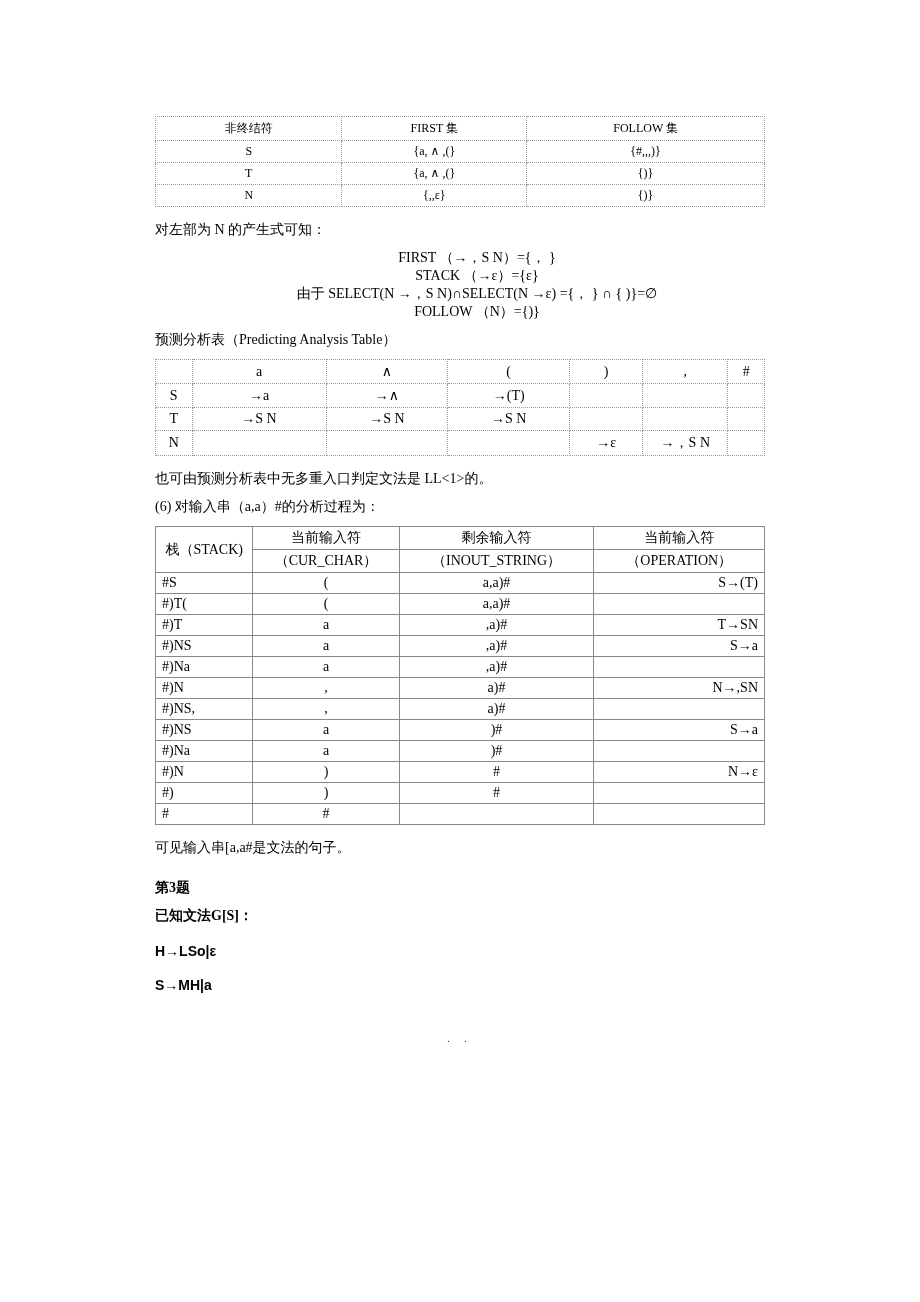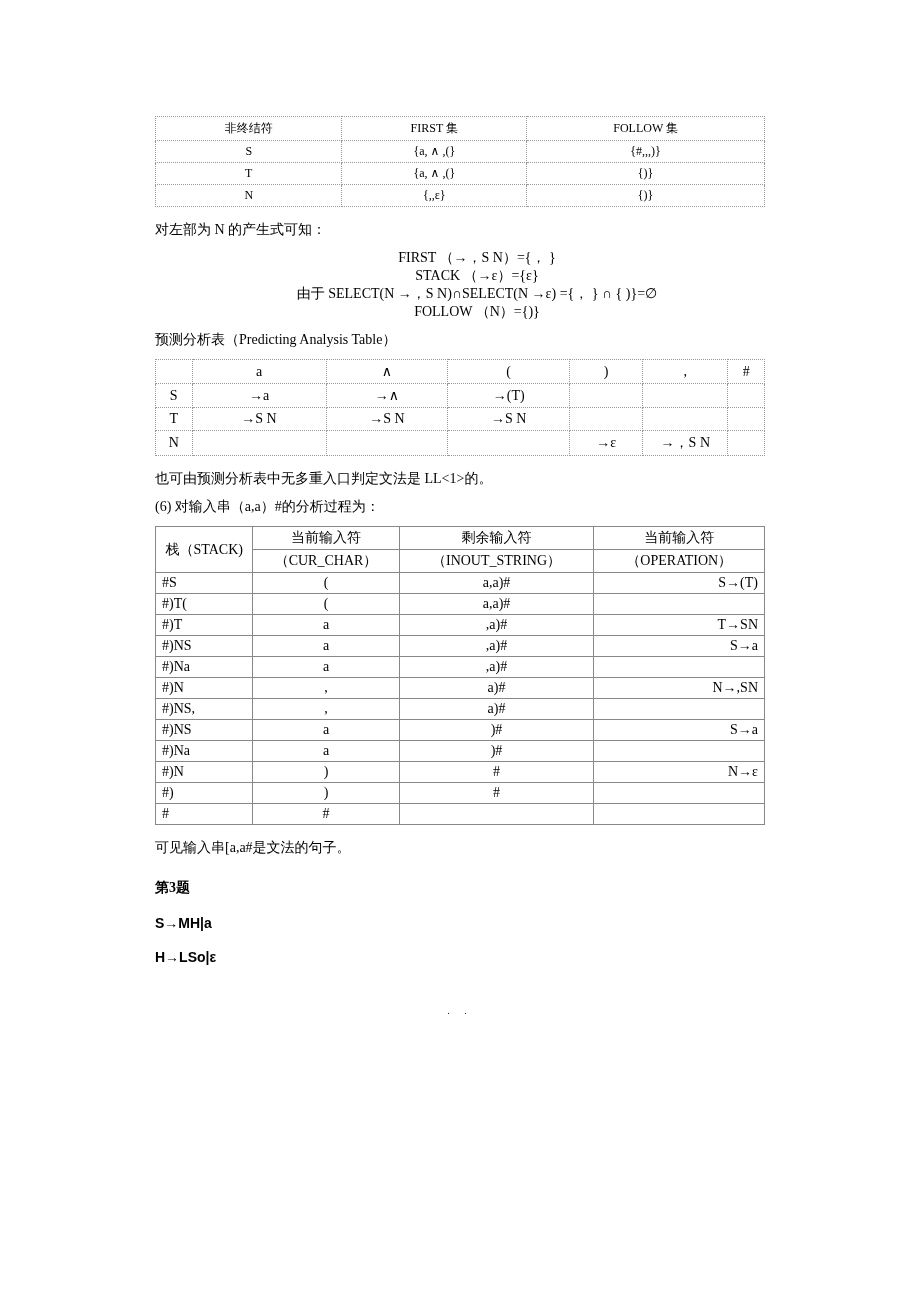--- a/index.html
+++ b/index.html
@@ -239,17 +239,18 @@
           <td class="c2">#</td>
           <td class="c3"></td>
           <td class="c4"></td>
         </tr>
       </tbody>
   </table>
 
   <p class="cn">可见输入串[a,a#是文法的句子。</p>
 
   <p class="q3title cn">第3题</p>
+  <p class="cn bold">已知文法G[S]：</p>
+  <p class="grammar">H→LSo|ε</p>
   <p class="grammar">S→MH|a</p>
-  <p class="grammar">H→LSo|ε</p>
 
   <div class="footer">.     .</div>
 </div>
 
 </body></html>

